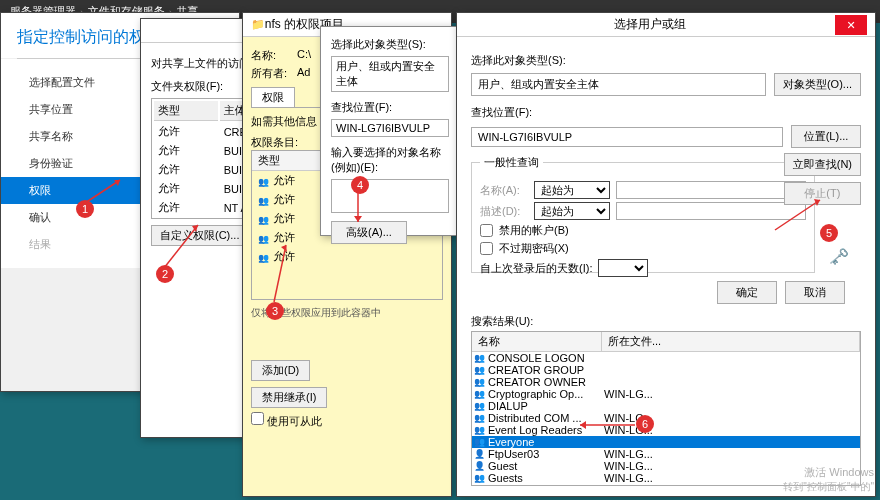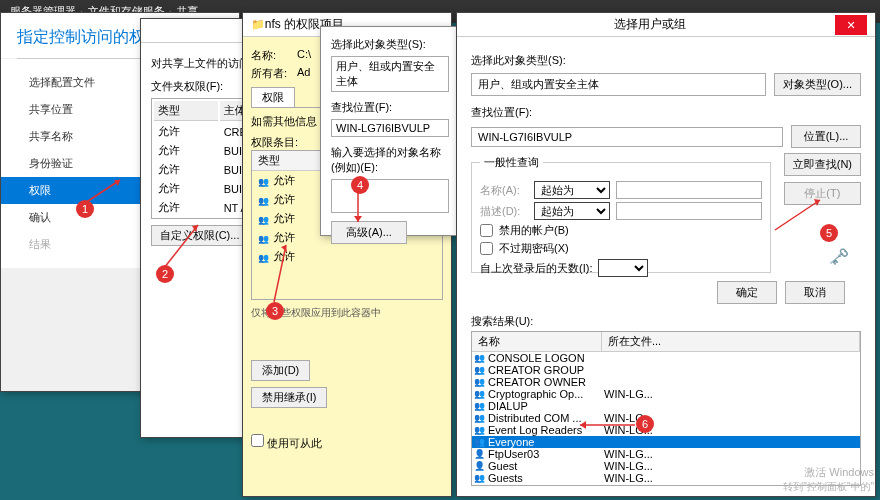--- a/index.html
+++ b/index.html
@@ -33,21 +33,21 @@
 .w3 { left: 242px; top: 12px; width: 210px; height: 485px; }
 .w3 .body { padding: 8px; background: #fef9c3; height: calc(100% - 24px); }
 .w3 .row { display: flex; gap: 6px; margin: 3px 0; }
 .w3 .row .k { width: 40px; }
 .w3 .tab { display: inline-block; border: 1px solid #aaa; border-bottom: none; padding: 2px 10px; background: #fff; }
 .w3 .tabline { border-bottom: 1px solid #aaa; margin-bottom: 6px; }
 .w3 .perm-list { border: 1px solid #aaa; height: 150px; }
 .w3 .perm-list .ph { background: #f4f4f4; padding: 2px 6px; border-bottom: 1px solid #ccc; }
 .w3 .perm-list .pi { padding: 2px 6px; display: flex; gap: 4px; align-items: center; }
 .w3 .btn { border: 1px solid #aaa; background: #f0f0f0; padding: 2px 10px; cursor: pointer; }
-.w3 .chk { margin-top: 26px; }
+.w3 .chk { margin-top: 4px; }
 
 
 .w4 { left: 320px; top: 26px; width: 140px; height: 210px; border: 1px solid #888; }
 .w4 .body { padding: 10px; background: #fff; height: 100%; }
 .w4 .lbl { margin-bottom: 4px; }
 .w4 .inp { width: 100%; border: 1px solid #aaa; padding: 2px 4px; margin-bottom: 8px; }
 .w4 .btn { border: 1px solid #aaa; background: #f0f0f0; padding: 3px 14px; cursor: pointer; }
 
 
 .w5 { left: 456px; top: 12px; width: 420px; height: 485px; }
@@ -234,21 +234,21 @@
     <div class="field-row">
       <div class="inp">用户、组或内置安全主体</div>
       <button class="btn">对象类型(O)...</button>
     </div>
     <div class="lbl">查找位置(F):</div>
     <div class="field-row">
       <div class="inp">WIN-LG7I6IBVULP</div>
       <button class="btn">位置(L)...</button>
     </div>
 
-    <fieldset style="position:relative; height:118px; width:300px;">
+    <fieldset style="position:relative; height:118px; width:344px;">
       <legend>一般性查询</legend>
       <div class="crit-row">
         <span class="cl">名称(A):</span>
         <select><option>起始为</option></select>
         <div class="tx"></div>
       </div>
       <div class="crit-row">
         <span class="cl">描述(D):</span>
         <select><option>起始为</option></select>
         <div class="tx"></div>

